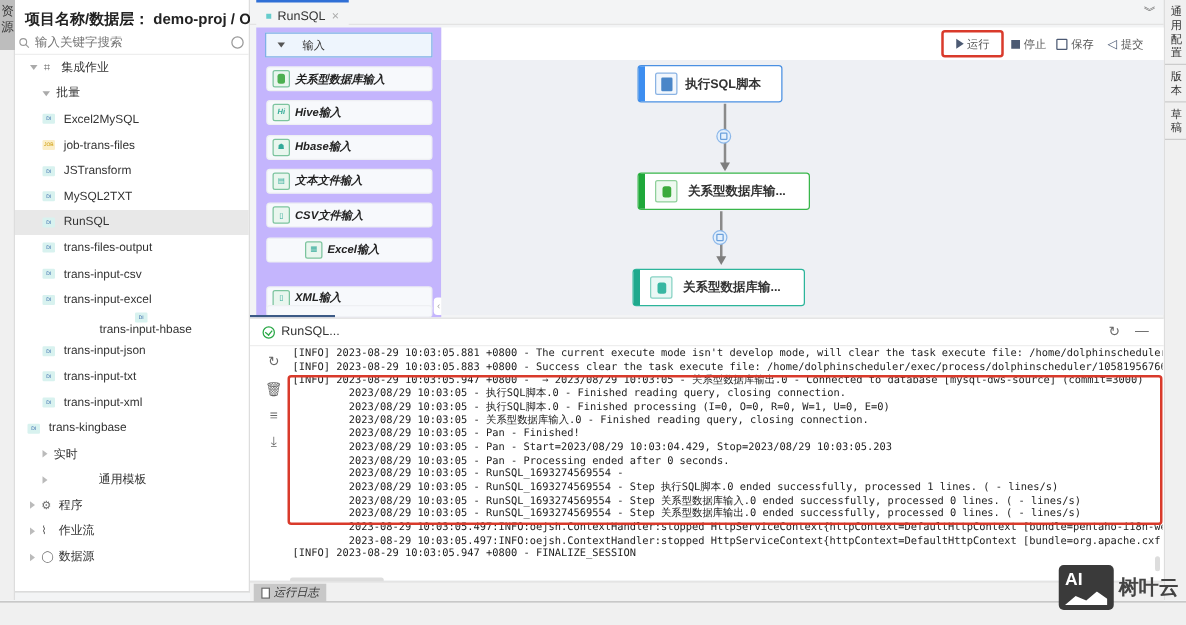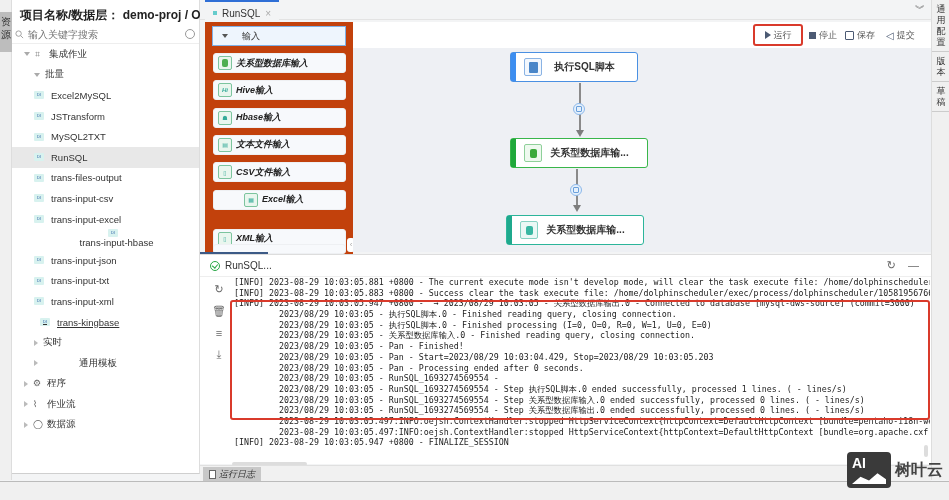--- a/index.html
+++ b/index.html
@@ -1,21 +1,21 @@
 <!DOCTYPE html>
 <html><head>
 <meta charset="utf-8">
 <style>
   * { box-sizing: border-box; margin: 0; padding: 0; }
   html, body { width: 949px; height: 500px; overflow: hidden; background: #f3f4f5; font-family: "Liberation Sans", "DejaVu Sans", sans-serif; font-size: 12px; color: #333; }
   .root { position: relative; width: 949px; height: 500px; }
 
   
   .left-rail { position: absolute; left: 0; top: 0; width: 12px; height: 480px; background: #f0f0f0; border-right: 1px solid #ddd; }
-  .left-rail .rtab { position: absolute; left: 0; top: 12px; width: 12px; height: 40px; background: #bdbdbd; color: #333; font-size: 10px; line-height: 13px; text-align: center; padding-top: 3px; writing-mode: horizontal-tb; }
+  .left-rail .rtab { position: absolute; left: 0; top: 0; width: 12px; height: 40px; background: #bdbdbd; color: #333; font-size: 10px; line-height: 13px; text-align: center; padding-top: 3px; writing-mode: horizontal-tb; }
 
   
   .sidebar { position: absolute; left: 12px; top: 0; width: 188px; height: 474px; background: #fff; border-right: 1px solid #ddd; border-bottom: 1px solid #cfcfcf; }
   .sb-title { height: 26px; padding: 7px 0 0 8px; font-weight: bold; font-size: 12px; color: #222; white-space: nowrap; }
   .sb-search { position: relative; height: 18px; margin: 0; border-bottom: 1px solid #eee; display: flex; align-items: center; padding-left: 3px; }
   .sb-search input { border: none; outline: none; font-size: 10px; color: #999; width: 150px; background: transparent; padding-left: 4px; font-family: "Liberation Sans", sans-serif; }
   .sb-search .clear-ico { position: absolute; right: 4px; top: 3px; width: 10px; height: 10px; border: 1px solid #999; border-radius: 50%; }
   .tree { position: relative; }
   .tree-row { position: relative; height: 20.6px; display: flex; align-items: center; font-size: 9.5px; color: #333; white-space: nowrap; }
   .tree-row.sel { background: #e8e8e8; }
@@ -31,21 +31,21 @@
   .tab { position: absolute; left: 5px; top: 0; height: 20px; padding: 4px 8px 0 8px; font-size: 10px; color: #333; background: #f3f4f5; border-top: 2px solid #2f6fd6; display: flex; align-items: center; gap: 5px; }
   .tab .dot { width: 4px; height: 4px; background: #6cc; display: inline-block; }
   .tab .x { color: #aaa; font-size: 10px; }
   .expand-ico { position: absolute; right: 6px; top: 2px; font-size: 10px; color: #777; }
 
   
   .right-rail { position: absolute; left: 931px; top: 0; width: 18px; height: 480px; background: #f0f0f0; border-left: 1px solid #ddd; }
   .rr-item { width: 18px; text-align: center; font-size: 9px; line-height: 11px; color: #333; padding: 3px 0; border-bottom: 1px solid #ccc; }
 
   
-  .palette { position: absolute; left: 205px; top: 22px; width: 148px; height: 232px; background: #c2410c; }
+  .palette { position: absolute; left: 205px; top: 22px; width: 148px; height: 232px; background: #c4b5fd; }
   .pal-group { position: absolute; left: 7px; top: 4px; width: 134px; height: 20px; border: 1px solid #7fb0e6; background: #eef5fd; display: flex; align-items: center; padding-left: 9px; font-size: 9px; color: #333; }
   .pal-group .caret { border-top-color: #555; margin-right: 14px; }
   .pal-item { position: absolute; left: 8px; width: 133px; height: 20px; background: #f7f9fc; border: 1px solid #eef0f3; border-radius: 3px; display: flex; align-items: center; padding-left: 4px; font-size: 9px; font-weight: bold; color: #222; font-style: italic; }
   .pal-ico { width: 14px; height: 14px; border: 1px solid #7cc49e; border-radius: 2px; background: #e9f6ee; margin-right: 4px; display: flex; align-items: center; justify-content: center; font-size: 6px; color: #3a9; }
   .pal-ico .db { width: 6px; height: 8px; background: #4caf50; border-radius: 2px; }
 
   
   .canvas { position: absolute; left: 353px; top: 48px; width: 578px; height: 204px; background: #eef0f4; }
   .toolbar { position: absolute; left: 353px; top: 22px; width: 578px; height: 26px; background: #fff; }
   .tb-btn { position: absolute; top: 5px; height: 16px; display: flex; align-items: center; gap: 3px; font-size: 9px; color: #555; }
@@ -127,20 +127,24 @@
         </div>
         <div class="tree-row" style="padding-left: 22px;">
           <span class="caret down"></span>
           <span>批量</span>
         </div>
         <div class="tree-row" style="padding-left: 22px;">
           <span class="di-badge">DI</span>
           <span>Excel2MySQL</span>
         </div>
         <div class="tree-row" style="padding-left: 22px;">
+          <span class="di-badge job">JOB</span>
+          <span>job-trans-files</span>
+        </div>
+        <div class="tree-row" style="padding-left: 22px;">
           <span class="di-badge">DI</span>
           <span>JSTransform</span>
         </div>
         <div class="tree-row" style="padding-left: 22px;">
           <span class="di-badge">DI</span>
           <span>MySQL2TXT</span>
         </div>
         <div class="tree-row sel" style="padding-left: 22px;">
           <span class="di-badge">DI</span>
           <span>RunSQL</span>
@@ -166,21 +170,21 @@
           <span>trans-input-json</span>
         </div>
         <div class="tree-row" style="padding-left: 22px;">
           <span class="di-badge">DI</span>
           <span>trans-input-txt</span>
         </div>
         <div class="tree-row" style="padding-left: 22px;">
           <span class="di-badge">DI</span>
           <span>trans-input-xml</span>
         </div>
-        <div class="tree-row" style="padding-left: 28px; text-decoration: underline;">
+        <div class="tree-row" style="padding-left: 10px;">
           <span class="di-badge">DI</span>
           <span>trans-kingbase</span>
         </div>
         <div class="tree-row" style="padding-left: 22px;">
           <span class="caret right"></span>
           <span>实时</span>
         </div>
         <div class="tree-row" style="padding-left: 22px; gap: 36px;">
           <span class="caret right"></span>
           <span>通用模板</span>
@@ -272,21 +276,21 @@
         <div class="pal-item" style="top: 194.8px; margin-top: 12px;">
           <span class="pal-ico">▯</span>
           <span>XML输入</span>
         </div>
       </div>
     <div class="pal-item" style="top:222px;height:10px;overflow:hidden;"></div>
   </div>
   <div class="canvas-handle">‹</div>
 
   <div class="canvas">
-    <div class="node" style="left:157px;top:4px;width:128px;">
+    <div class="node" style="left:157px;top:4px;width:116px;">
       <span class="bar"></span>
       <span class="n-ico">
           <span class="sql"></span>
         </span>
       <span class="n-label">执行SQL脚本</span>
     </div>
     <div class="connector" style="left:226px;top:35px;height:52px;"></div>
     <div class="hop" style="left:220px;top:55px;"></div>
     <div class="arrow" style="left:223px;top:82px;"></div>
 

